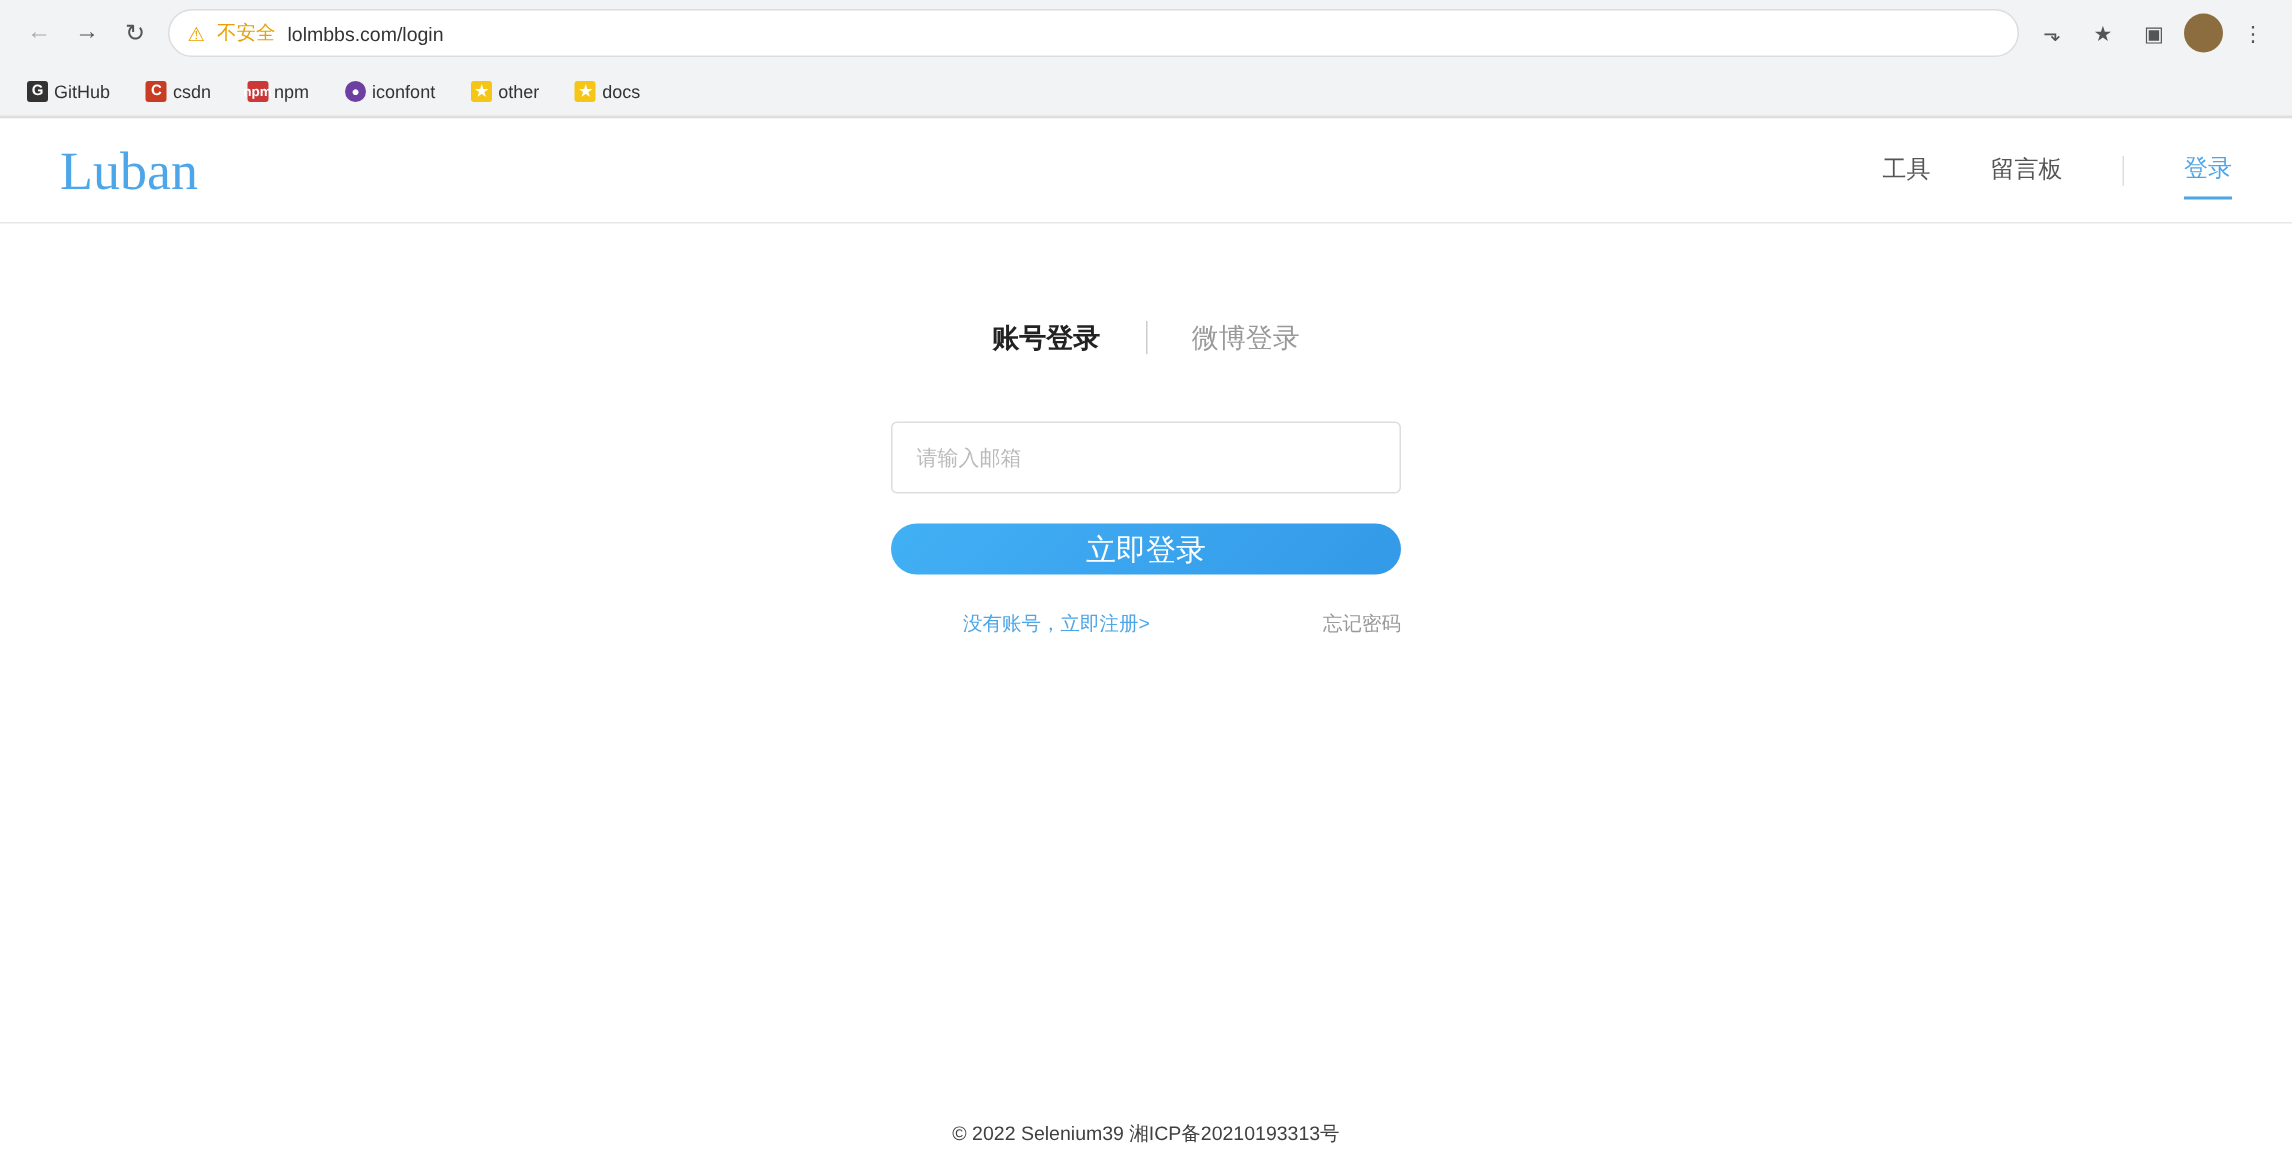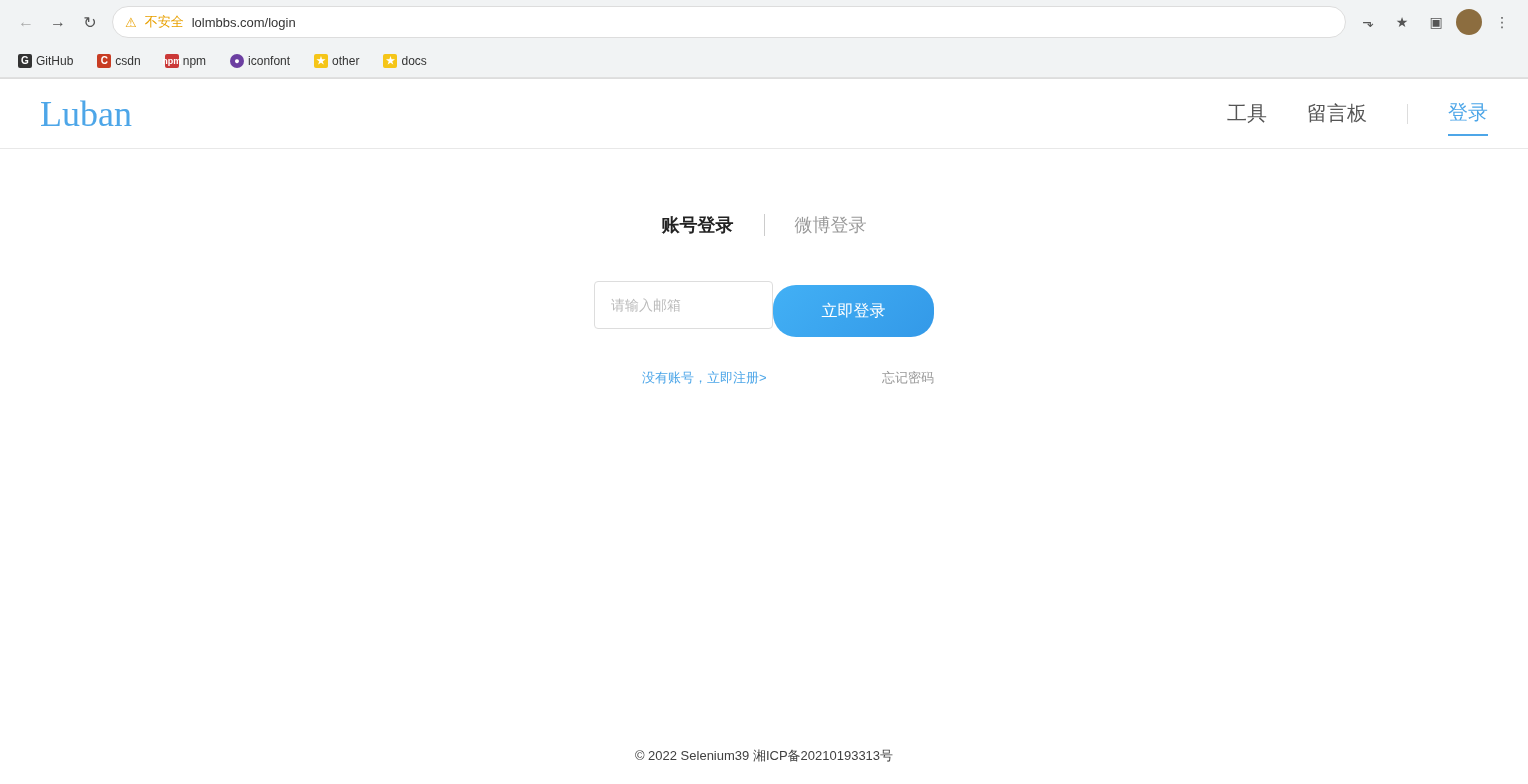--- a/index.html
+++ b/index.html
@@ -29,37 +29,37 @@
     .bm-other { background: #f5c518; color: #fff; width: 14px; height: 14px; border-radius: 2px; }
     .bm-docs { background: #f5c518; color: #fff; width: 14px; height: 14px; border-radius: 2px; }
 
     
     .page { background: #fff; min-height: 706px; position: relative; }
 
     
     .site-header { display: flex; align-items: center; padding: 0 40px; height: 70px; border-bottom: 1px solid #e8e8e8; position: relative; }
     .site-logo { font-size: 36px; font-weight: 300; color: #4da6e8; font-family: Georgia, serif; flex: 1; }
     .site-nav { display: flex; align-items: center; gap: 40px; }
-    .nav-item { font-size: 20px; color: #555; cursor: pointer; padding: 8px 0; text-decoration: none; }
+    .nav-item { font-size: 16px; color: #555; cursor: pointer; padding: 8px 0; text-decoration: none; }
     .nav-item.active { color: #4da6e8; border-bottom: 2px solid #4da6e8; }
     .nav-divider { width: 1px; height: 20px; background: #ddd; }
 
     
     .login-container { display: flex; flex-direction: column; align-items: center; padding-top: 60px; }
     .login-tabs { display: flex; align-items: center; gap: 0; margin-bottom: 40px; }
     .login-tab { font-size: 18px; color: #333; cursor: pointer; padding: 4px 20px; }
     .login-tab.active { font-weight: bold; color: #222; }
     .login-tab.inactive { color: #999; }
     .tab-divider { width: 1px; height: 22px; background: #ccc; margin: 0 10px; }
 
-    .login-form { width: 340px; display: flex; flex-direction: row; gap: 0; }
+    .login-form { width: 340px; display: flex; flex-direction: column; gap: 0; }
     .form-input { width: 100%; height: 48px; border: 1px solid #ddd; border-radius: 4px; padding: 0 16px; font-size: 14px; color: #333; outline: none; margin-bottom: 16px; }
     .form-input::placeholder { color: #bbb; }
 
-    .login-btn { width: 100%; height: 52px; background: linear-gradient(135deg, #42b0f5, #3399e8); border: none; border-radius: 23px; color: #fff; font-size: 16px; cursor: pointer; margin-top: 4px; }
+    .login-btn { width: 100%; height: 34px; background: linear-gradient(135deg, #42b0f5, #3399e8); border: none; border-radius: 23px; color: #fff; font-size: 20px; cursor: pointer; margin-top: 4px; }
 
     .login-footer { display: flex; justify-content: space-between; align-items: center; width: 340px; margin-top: 24px; font-size: 13px; }
     .register-link { color: #4da6e8; cursor: pointer; margin-left: 48px; }
     .forgot-link { color: #999; cursor: pointer; }
 
     
     .page-footer { position: absolute; bottom: 20px; left: 0; right: 0; text-align: center; font-size: 13px; color: #404040; }
   </style>
 </head>
 <body>

